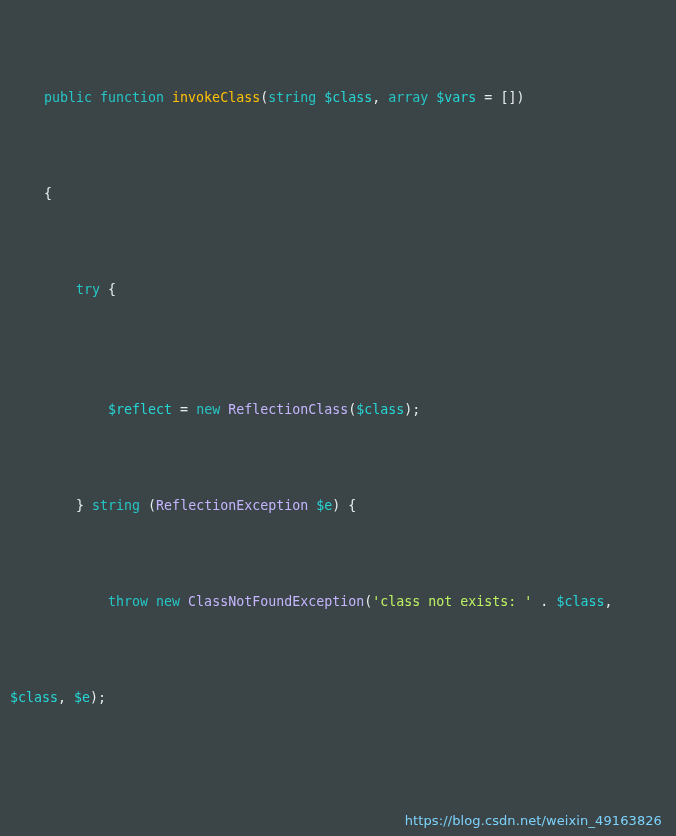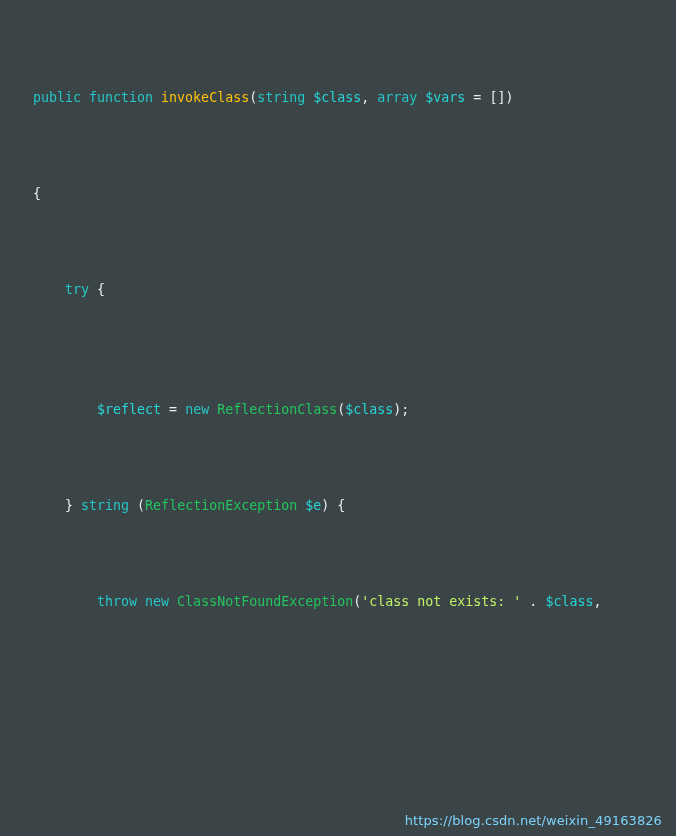--- a/index.html
+++ b/index.html
@@ -26,29 +26,29 @@
     padding: 0;
     font-family: "DejaVu Sans Mono", "Liberation Mono", monospace;
     font-size: 13.3px;
     line-height: 24px;
     white-space: pre;
     color: #e8eced;
   }
   .ln {
     display: block;
     height: 24px;
-    padding-left: 33px;
+    padding-left: 44px;
     white-space: pre;
     font-family: "DejaVu Sans Mono", "Liberation Mono", monospace;
   }
   
   .kw   { color: #26c6c6; }          
   .fn   { color: #ffc107; }          
   .var  { color: #26d6d6; }          
-  .cls  { color: #22c55e; }          
+  .cls  { color: #c4b5fd; }          
   .pun  { color: #e8eced; }          
   .str  { color: #bef264; }          
   .cmt  { color: #8d9a9d; font-family: "DejaVu Sans", "Liberation Sans", sans-serif; font-size: 13px; }
 
   #watermark {
     position: absolute;
     right: 14px;
     bottom: 8px;
     font-family: "DejaVu Sans", "Liberation Sans", sans-serif;
     font-size: 13px;
@@ -69,20 +69,21 @@
 
     <span class="ln"><span class="pun">    </span><span class="kw">try</span><span class="pun"> {</span></span>
 
 
     <span class="ln"><span class="pun">        </span><span class="var">$reflect</span><span class="pun"> = </span><span class="kw">new </span><span class="cls">ReflectionClass</span><span class="pun">(</span><span class="var">$class</span><span class="pun">);</span></span>
 
     <span class="ln"><span class="pun">    } </span><span class="kw">string</span><span class="pun"> (</span><span class="cls">ReflectionException </span><span class="var">$e</span><span class="pun">) {</span></span>
 
     <span class="ln"><span class="pun">        </span><span class="kw">throw new </span><span class="cls">ClassNotFoundException</span><span class="pun">(</span><span class="str">'class not exists: '</span><span class="pun"> . </span><span class="var">$class</span><span class="pun">,</span></span>
 
+    <span class="ln" style="padding-left:10px;"><span class="var">$class</span><span class="pun">, </span><span class="var">$e</span><span class="pun">);</span></span>
 
     
 
     
 
     
 
     
 
     

